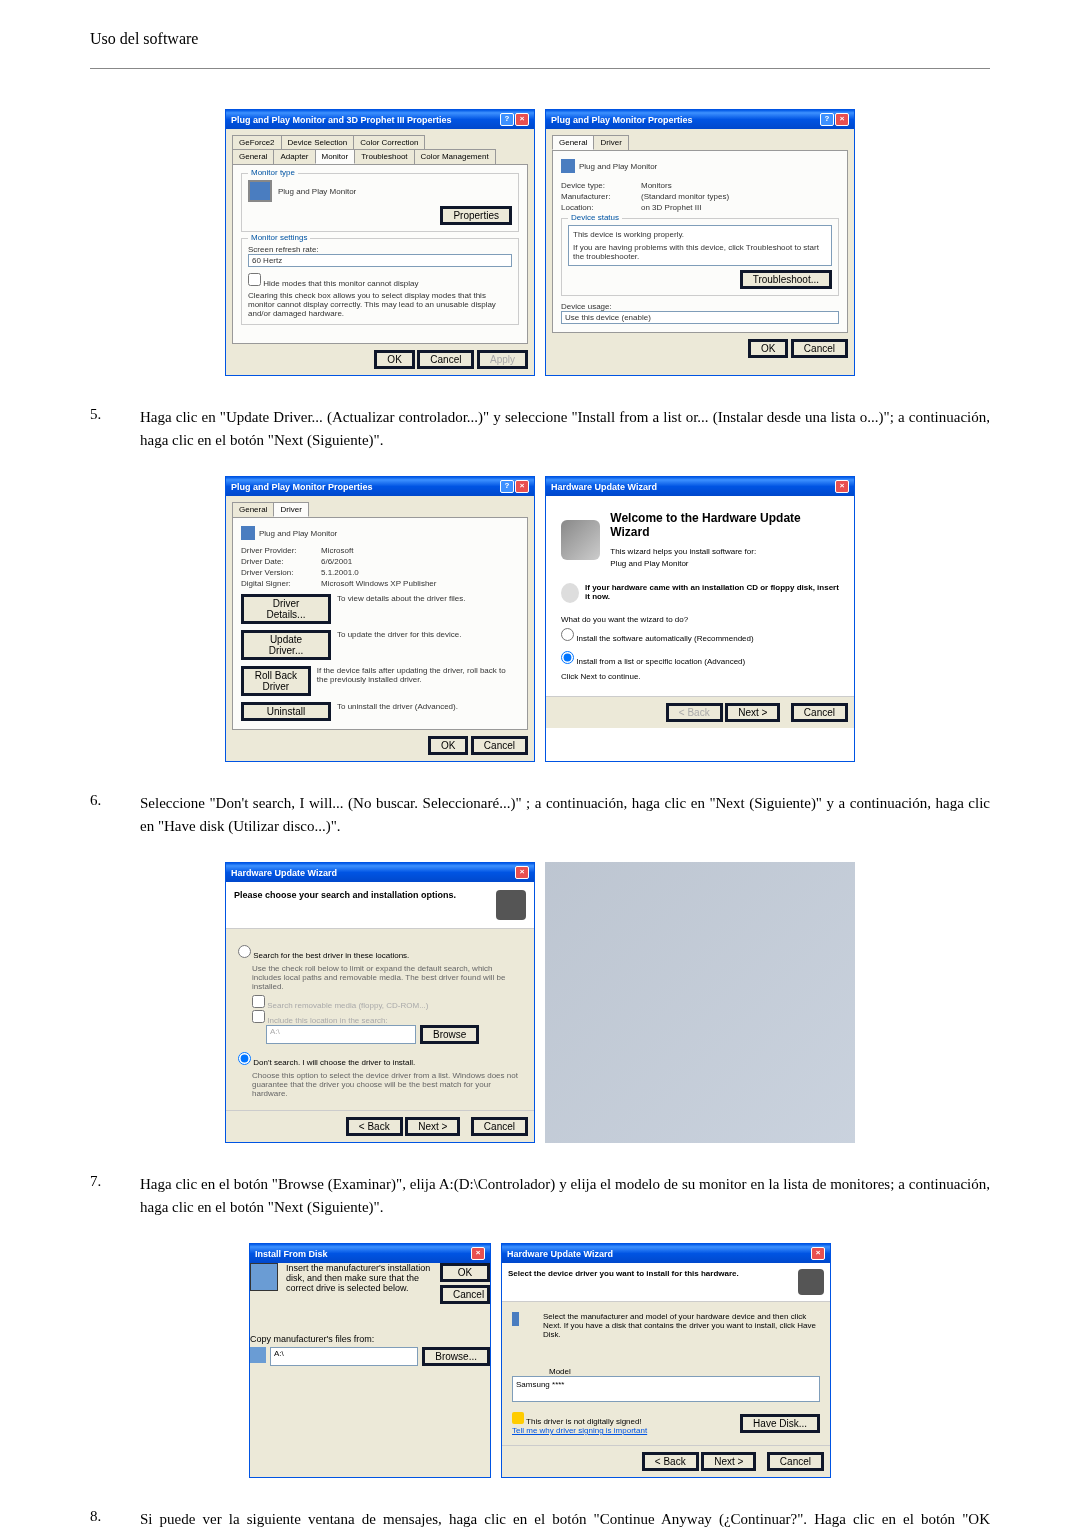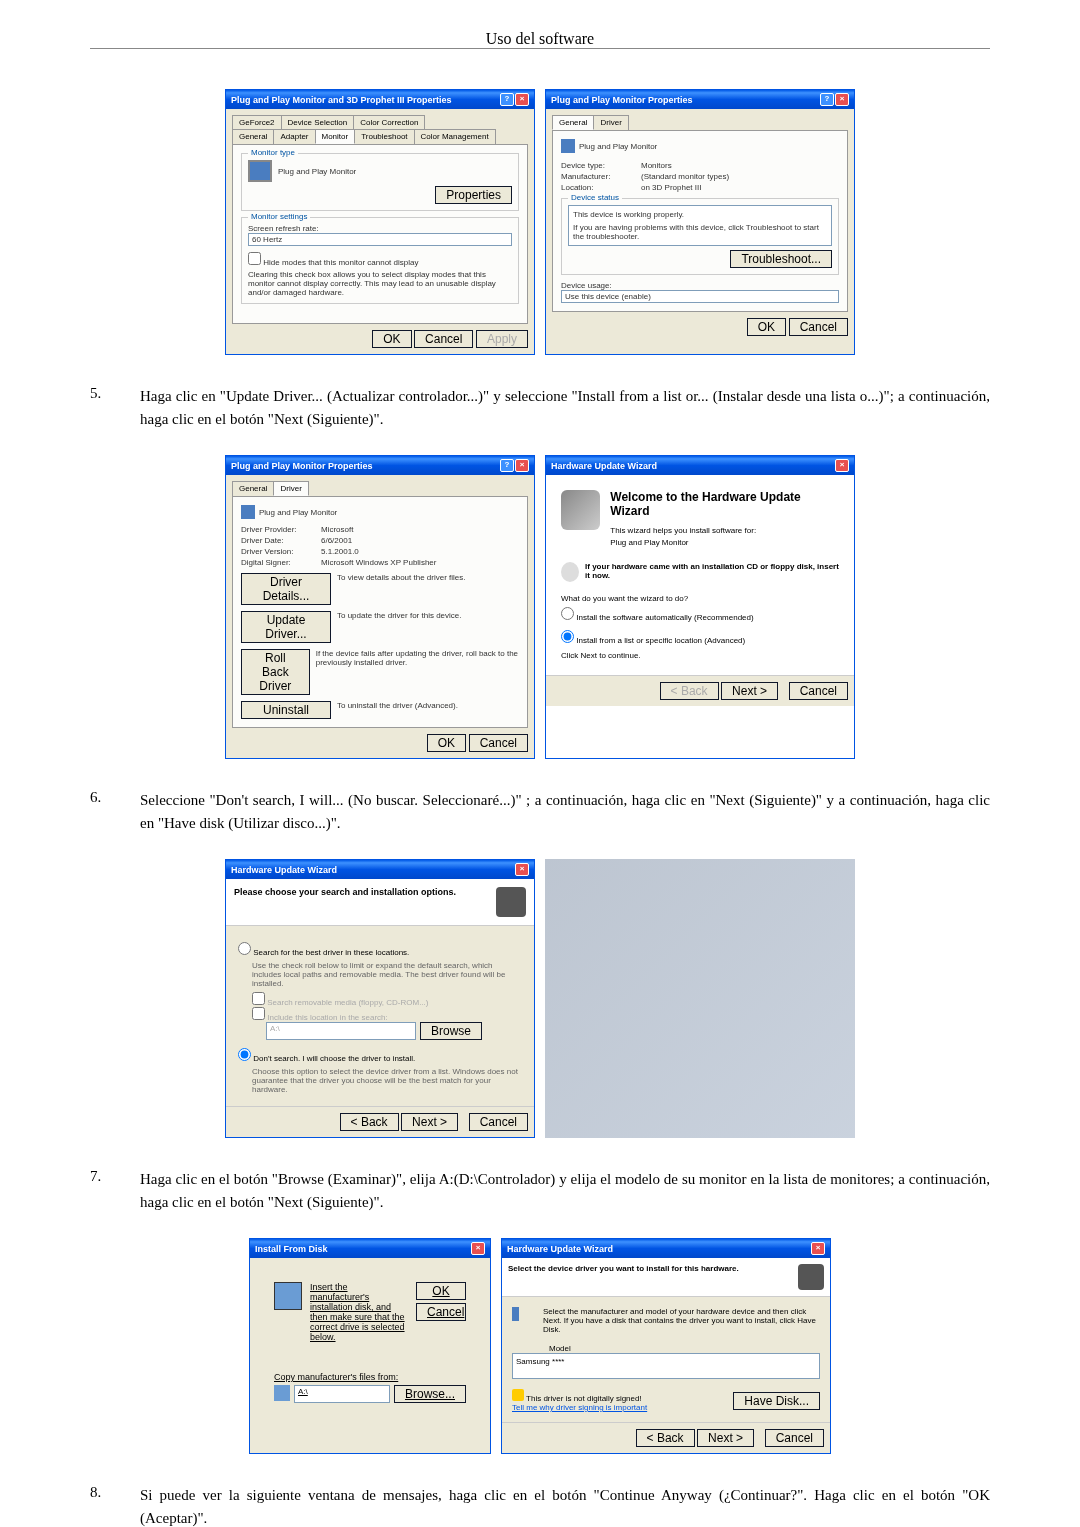--- a/index.html
+++ b/index.html
@@ -9,23 +9,23 @@
     }
     body {
       font-family: Georgia, 'Times New Roman', serif;
       background: #fff;
       width: 1080px;
       margin: 0 auto;
       padding: 30px 90px;
       color: #000;
     }
     .page-header {
-      text-align: center;
+      text-align: left;
       font-size: 16px;
-      padding-bottom: 0;
+      padding-bottom: 20px;
       border-bottom: 1px solid #888;
       margin-bottom: 40px;
     }
     .screenshot-pair {
       display: flex;
       gap: 10px;
       justify-content: center;
       margin: 20px 0 30px 0;
     }
     .dialog-box {
@@ -101,23 +101,23 @@
       position: absolute;
       top: -6px;
       left: 6px;
       background: #fcfcfa;
       padding: 0 3px;
       color: #0054a3;
       font-size: 8px;
     }
     .btn {
       background: #ece9d8;
-      border: 1px solid #0f172a;
+      border: 3px solid #0f172a;
       padding: 1px 10px;
-      font-size: 12px;
+      font-size: 10px;
       font-family: Tahoma, sans-serif;
       cursor: pointer;
     }
     .btn-row {
       text-align: right;
       padding-top: 6px;
     }
     .dropdown {
       background: #fff;
       border: 1px solid #7f9db9;
@@ -417,21 +417,21 @@
   </div>
 
   <div class="wizard-box">
     <div class="dialog-titlebar">
       <span>Hardware Update Wizard</span>
       <div class="titlebar-buttons">
           <div class="titlebar-btn">×</div>
         </div>
     </div>
     <div class="wizard-body">
-      <div style="display:flex;">
+      <div style="display:flex;align-items:center;">
         <div class="wizard-icon-big"></div>
         <div>
           <div class="wizard-title">Welcome to the Hardware Update Wizard</div>
           <div style="margin-top:8px;font-size:8px;">This wizard helps you install software for:</div>
           <div style="margin-top:3px;font-size:8px;">Plug and Play Monitor</div>
         </div>
       </div>
       <div style="display:flex;margin-top:15px;gap:6px;">
         <div style="width:20px;height:20px;background:#ddd;border-radius:50%;"></div>
         <div style="font-size:8px;font-weight:bold;">If your hardware came with an installation CD or floppy disk, insert it now.</div>
@@ -493,21 +493,21 @@
 </div>
 
 <div class="screenshot-pair">
   <div class="dialog-box install-disk">
     <div class="dialog-titlebar">
       <span>Install From Disk</span>
       <div class="titlebar-buttons">
           <div class="titlebar-btn">×</div>
         </div>
     </div>
-    <div style="padding:24px;background:#ece9d8;font-size:9px;text-decoration:underline;">
+    <div style="padding:0;background:#ece9d8;font-size:9px;">
       <div style="display:flex;gap:8px;">
         <div class="floppy-icon"></div>
         <div style="flex:1;">Insert the manufacturer's installation disk, and then make sure that the correct drive is selected below.</div>
         <div style="display:flex;flex-direction:column;gap:3px;">
           <button class="btn" style="width:50px;">OK</button>
           <button class="btn" style="width:50px;">Cancel</button>
         </div>
       </div>
       <div style="margin-top:30px;">Copy manufacturer's files from:</div>
       <div style="display:flex;gap:4px;margin-top:3px;">
@@ -527,21 +527,21 @@
     </div>
     <div style="background:#fff;padding:6px;border-bottom:1px solid #ccc;display:flex;justify-content:space-between;gap:12px;">
       <span style="font-weight:bold;font-size:8px;">Select the device driver you want to install for this hardware.</span>
       <div style="width:26px;height:26px;background:#555;border-radius:4px;"></div>
     </div>
     <div style="padding:10px;background:#ece9d8;font-size:8px;">
       <div style="display:flex;gap:20px;">
         <div class="small-icon"></div>
         <span>Select the manufacturer and model of your hardware device and then click Next. If you have a disk that contains the driver you want to install, click Have Disk.</span>
       </div>
-      <div style="margin-top:10px;padding-left:37px;">Model</div>
+      <div style="margin-top:28px;padding-left:37px;">Model</div>
       <div class="list-box">
         <span>Samsung ****</span>
       </div>
       <div style="display:flex;justify-content:space-between;margin-top:10px;align-items:center;">
         <div>
           <div><span class="warn-icon"></span> <span>This driver is not digitally signed!</span></div>
           <div class="link-text">Tell me why driver signing is important</div>
         </div>
         <button class="btn">Have Disk...</button>
       </div>

